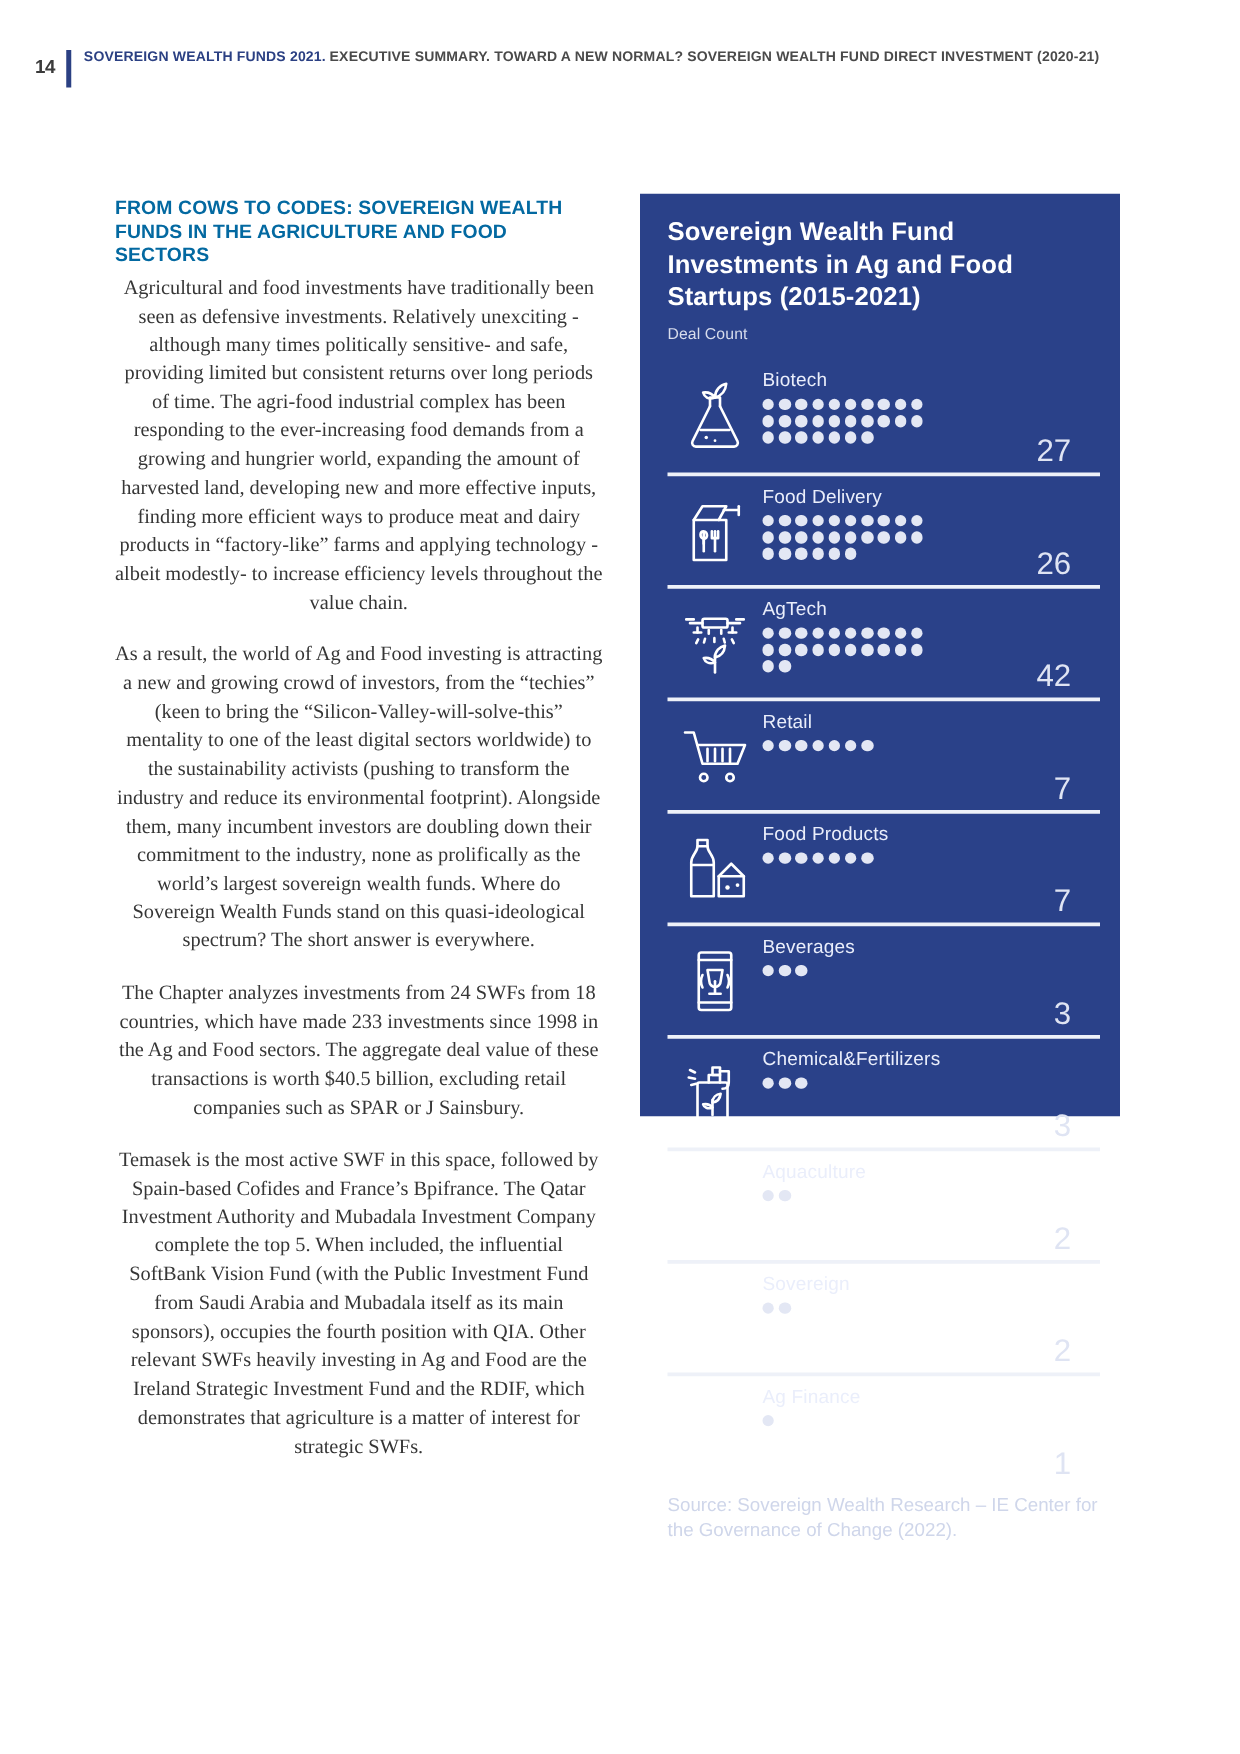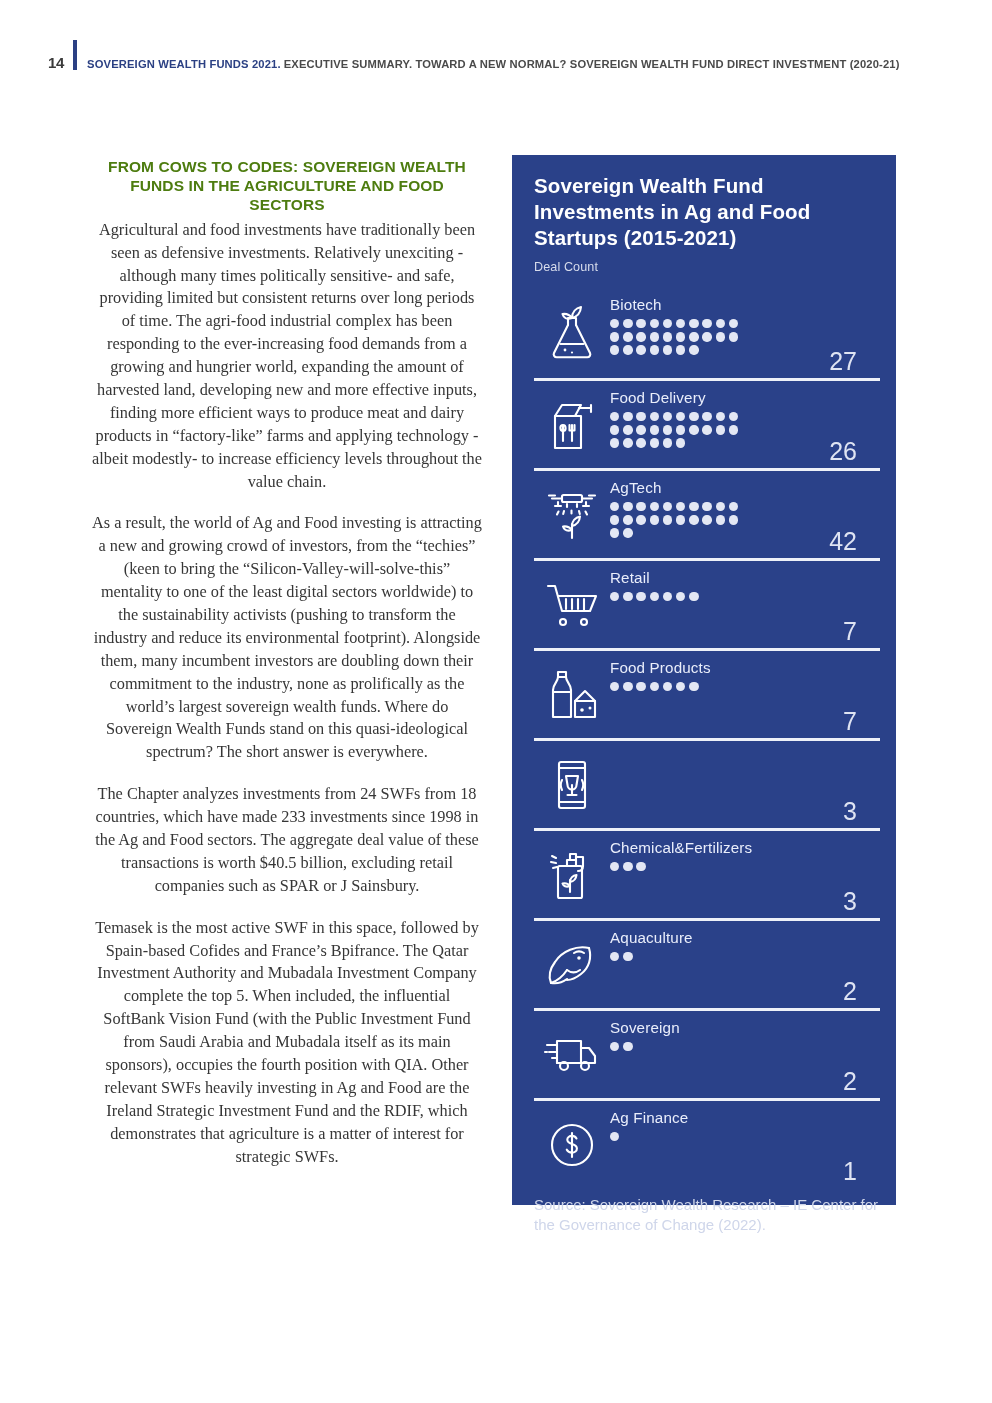--- a/index.html
+++ b/index.html
@@ -11,24 +11,24 @@
     width: 992px;
     height: 1403px;
     position: relative;
     font-family: "Liberation Sans", sans-serif;
     overflow: hidden;
   }
 
   
   .page-header {
     position: absolute;
-    left: 48px;
+    left: 28px;
     top: 38px;
     display: flex;
-    align-items: flex-end;
+    align-items: flex-start;
   }
   .page-number {
     font-family: "Liberation Sans", sans-serif;
     font-weight: bold;
     font-size: 15px;
     color: #3b3b3b;
     line-height: 1;
     padding-top: 8px;
     padding-right: 9px;
     letter-spacing: -0.3px;
@@ -64,42 +64,41 @@
     position: absolute;
     left: 92px;
     top: 158px;
     width: 390px;
   }
   .article-heading {
     font-family: "Liberation Sans", sans-serif;
     font-weight: bold;
     font-size: 15.5px;
     line-height: 1.22;
-    color: #4d7c0f;
+    color: #0369a1;
     letter-spacing: 0.1px;
     margin: 0 0 4px 0;
-    text-align: center;
   }
   .article-para {
     font-family: "Liberation Serif", serif;
     font-size: 16.3px;
     line-height: 1.405;
     color: #363636;
     margin: 0 0 19px 0;
     text-align: center;
   }
   .article-para:last-child { margin-bottom: 0; }
 
   
   .chart-panel {
     position: absolute;
     left: 512px;
     top: 155px;
     width: 384px;
-    height: 1050px;
+    height: 738px;
     background: #2a4189;
     box-sizing: border-box;
     padding: 18px 16px 0 22px;
   }
   .chart-title {
     font-family: "Liberation Sans", sans-serif;
     font-weight: bold;
     font-size: 20.5px;
     line-height: 1.27;
     color: #ffffff;
@@ -400,20 +399,28 @@
         <div class="row-icon">
           <svg width="44" height="56" viewBox="0 0 44 56" fill="none" stroke="#fff" stroke-width="2.1" stroke-linecap="round" stroke-linejoin="round">
       <rect x="9" y="5" width="26" height="46" rx="2"></rect>
       <path d="M9 11h26M9 45h26"></path>
       <path d="M16 19h12l-1.5 9a4.5 4.5 0 0 1-9 0z"></path>
       <path d="M22 28v10"></path>
       <path d="M17.5 38h9"></path>
       <path d="M12 23c-1.5 3-1.5 7 0 10M32 23c1.5 3 1.5 7 0 10"></path>
     </svg>
         </div>
+        <div class="row-body">
+          <div class="row-label">Beverages</div>
+          <div class="dot-grid">
+            <span class="dot"></span>
+            <span class="dot"></span>
+            <span class="dot"></span>
+          </div>
+        </div>
         <div class="row-value">3</div>
       </div>
       <div class="chart-row">
         <div class="row-icon">
           <svg width="52" height="58" viewBox="0 0 52 58" fill="none" stroke="#fff" stroke-width="2.1" stroke-linecap="round" stroke-linejoin="round">
       <rect x="12" y="20" width="24" height="32" rx="1.5"></rect>
       <path d="M21 20v-6h9v6"></path>
       <path d="M24 8h6v6h-6z"></path>
       <path d="M30 11h7v9"></path>
       <path d="M37 20c0 4-2 5-5 5"></path>

